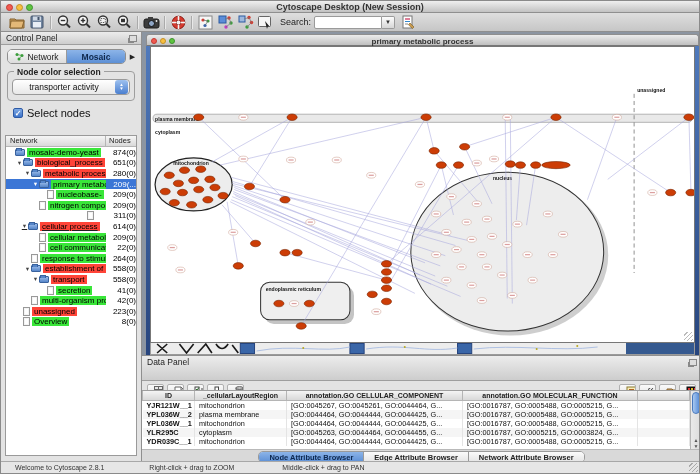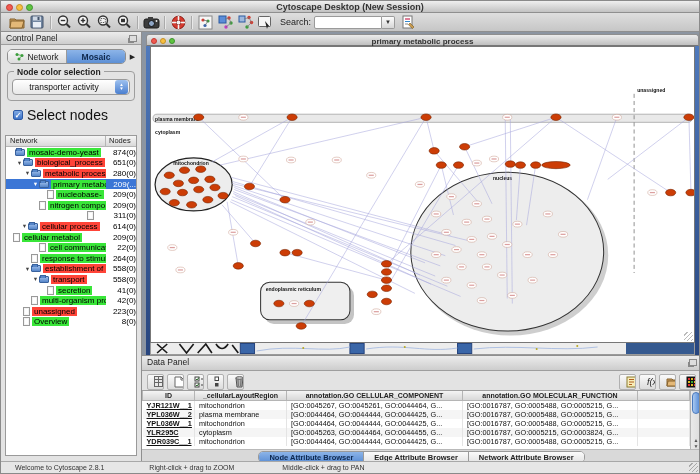--- a/index.html
+++ b/index.html
@@ -44,21 +44,21 @@
   .tab-scroll { width:9px; text-align:center; font-size:7px; color:#222; margin-left:2px; }
 
   .groupbox { position:relative; margin:7px 6px 0 6px; border:1px solid #9e9e9e; border-radius:4px; height:30px; padding-top:7px; }
   .groupbox .gb-label { position:absolute; top:-5px; left:6px; background:#e3e3e3; padding:0 3px; font-size:8.5px; font-weight:bold; color:#222; }
   .combo { width:118px; height:16px; margin:0 auto; border:1px solid #9a9a9a; border-radius:4px; background:linear-gradient(#ffffff,#e8e8e8); display:flex; align-items:center; position:relative; }
   .combo .combo-text { flex:1; text-align:center; font-size:8.5px; color:#111; }
   .combo .stepper { width:13px; height:14px; margin-right:1px; border-radius:3px; background:linear-gradient(#9ec1ef,#4a7fd0); display:flex; flex-direction:column; align-items:center; justify-content:center; color:#fff; font-size:4.5px; line-height:4px; }
 
   .checkbox-row { display:flex; align-items:center; gap:4px; margin:6px 0 5px 12px; }
   .checkbox { width:10px; height:10px; border-radius:2px; background:linear-gradient(#7fa9e4,#3c73c9); border:1px solid #2d5aa6; color:#fff; font-size:8px; line-height:9px; text-align:center; font-weight:bold; }
-  .checkbox-label { font-size:14px; color:#111; }
+  .checkbox-label { font-size:11px; color:#111; }
 
   .tree { position:absolute; left:4px; right:4px; top:103px; bottom:7px; background:#fff; border:1px solid #9a9a9a; overflow:hidden; }
   .tree-header { display:flex; height:11px; background:linear-gradient(#f6f6f6,#d9d9d9); border-bottom:1px solid #b5b5b5; font-size:7.5px; color:#222; }
   .tree-header .th1 { width:100px; padding-left:4px; border-right:1px solid #b5b5b5; }
   .tree-header .th2 { flex:1; padding-left:3px; }
   .trow { position:relative; height:10.6px; display:flex; align-items:center; font-size:8px; white-space:nowrap; }
   .trow.sel { background:#3b76d6; }
   .trow .larea { display:flex; align-items:center; width:100px; overflow:hidden; flex:none; }
   .tarrow { font-size:5.5px; color:#444; width:7px; text-align:center; flex:none; }
   .trow.sel .tarrow { color:#fff; }
@@ -83,30 +83,30 @@
   .iframe-body { flex:1; background:linear-gradient(#4f79bc,#27457e); padding:0 4px; display:flex; flex-direction:column; }
   .canvas { flex:1; background:#fff; border:1px solid #777; position:relative; overflow:hidden; }
   .canvas svg { display:block; width:100%; height:100%; }
   .grip { position:absolute; right:1px; bottom:1px; width:9px; height:9px;
     background:repeating-linear-gradient(135deg, transparent 0 2px, #bbb 2px 3px); }
   .strip { height:12px; background:#ededed; border:1px solid #9a9a9a; border-top:none; overflow:hidden; }
   .strip svg { display:block; width:100%; height:100%; }
 
   
   .data-panel { height:98px; background:#e3e3e3; border-top:1px solid #8f8f8f; position:relative; }
-  .dp-header { height:15px; background:linear-gradient(#ececec,#cdcdcd); border-bottom:1px solid #9e9e9e; font-size:8.5px; padding:1px 0 4px 5px; position:relative; }
+  .dp-header { height:25px; background:linear-gradient(#ececec,#cdcdcd); border-bottom:1px solid #9e9e9e; font-size:8.5px; padding:1px 0 4px 5px; position:relative; }
   .dp-toolbar { height:21px; display:flex; align-items:center; padding:0 5px; gap:3px; }
   .dp-toolbar .spacer { flex:1; }
   .dbtn { width:17px; height:16px; border:1px solid #b0b0b0; border-radius:2px; background:linear-gradient(#fafafa,#dcdcdc); display:flex; align-items:center; justify-content:center;padding-left:6px; }
   .dp-table { position:absolute; left:0; right:0; top:34px; bottom:0; background:#fff; border-top:1px solid #9e9e9e; overflow:hidden; }
   table.grid { border-collapse:collapse; table-layout:fixed; width:548px; }
   table.grid th { height:9px; background:linear-gradient(#f4f4f4,#d8d8d8); border:1px solid #b5b5b5; border-top:none; font-size:7px; font-weight:bold; color:#222; overflow:hidden; white-space:nowrap; }
   table.grid td { height:9px; font-size:7.3px; color:#111; border-right:1px solid #e4e4e4; padding:0 0 0 4px; overflow:hidden; white-space:nowrap; }
   table.grid tr:nth-child(even) td { background:#f5f5f5; }
-  td.c-id { font-weight:bold;text-decoration:underline; }
+  td.c-id { font-weight:bold; }
   .vscroll { position:absolute; right:0; top:0; bottom:0; width:11px; background:linear-gradient(90deg,#e9e9e9,#dcdcdc); border-left:1px solid #b5b5b5; }
   .vthumb { position:absolute; left:1px; top:1px; width:8px; height:22px; border-radius:4px; background:linear-gradient(90deg,#a8c8f0,#5b8fd8); border:1px solid #4a79bd; }
   .varrows { position:absolute; left:0; bottom:0; width:100%; font-size:5px; color:#555; text-align:center; line-height:6px; }
 
   
   .attr-tabs { height:14px; background:#d9d9d9; border-top:1px solid #b9b9b9; display:flex; justify-content:center; align-items:flex-start; }
   .attr-seg { display:flex; border:1px solid #9a9a9a; border-radius:5px; overflow:hidden; height:12px; margin-top:1px; background:#f2f2f2; }
   .attr-tab { padding:0 10px; font-size:7.5px; font-weight:bold; color:#222; display:flex; align-items:center; background:linear-gradient(#fbfbfb,#e4e4e4); }
   .attr-tab + .attr-tab { border-left:1px solid #9a9a9a; }
   .attr-tab.sel { background:linear-gradient(#8cb4e8,#5d90d6); color:#0d2850; }
@@ -349,29 +349,29 @@
             </div>
             <div class="trow">
               <span class="larea" style="padding-left: 38px; gap: 36px;">
                 <span class="tarrow"></span>
                 <span class="ticon leaf"></span>
                 <span class="tlabel green">macromolecule</span>
               </span>
               <span class="tcount">311(0)</span>
             </div>
             <div class="trow">
-              <span class="larea" style="padding-left: 15px;">
+              <span class="larea" style="padding-left: 15px; text-decoration: underline;">
                 <span class="tarrow">▼</span>
                 <span class="ticon folder"></span>
                 <span class="tlabel red">cellular process</span>
               </span>
               <span class="tcount">614(0)</span>
             </div>
             <div class="trow">
-              <span class="larea" style=" text-align: center;">
+              <span class="larea" style="padding-left: 26px; text-align: center;">
                 <span class="tarrow"></span>
                 <span class="ticon leaf"></span>
                 <span class="tlabel green">cellular metabol</span>
               </span>
               <span class="tcount">209(0)</span>
             </div>
             <div class="trow">
               <span class="larea" style="padding-left: 26px;">
                 <span class="tarrow"></span>
                 <span class="ticon leaf"></span>

